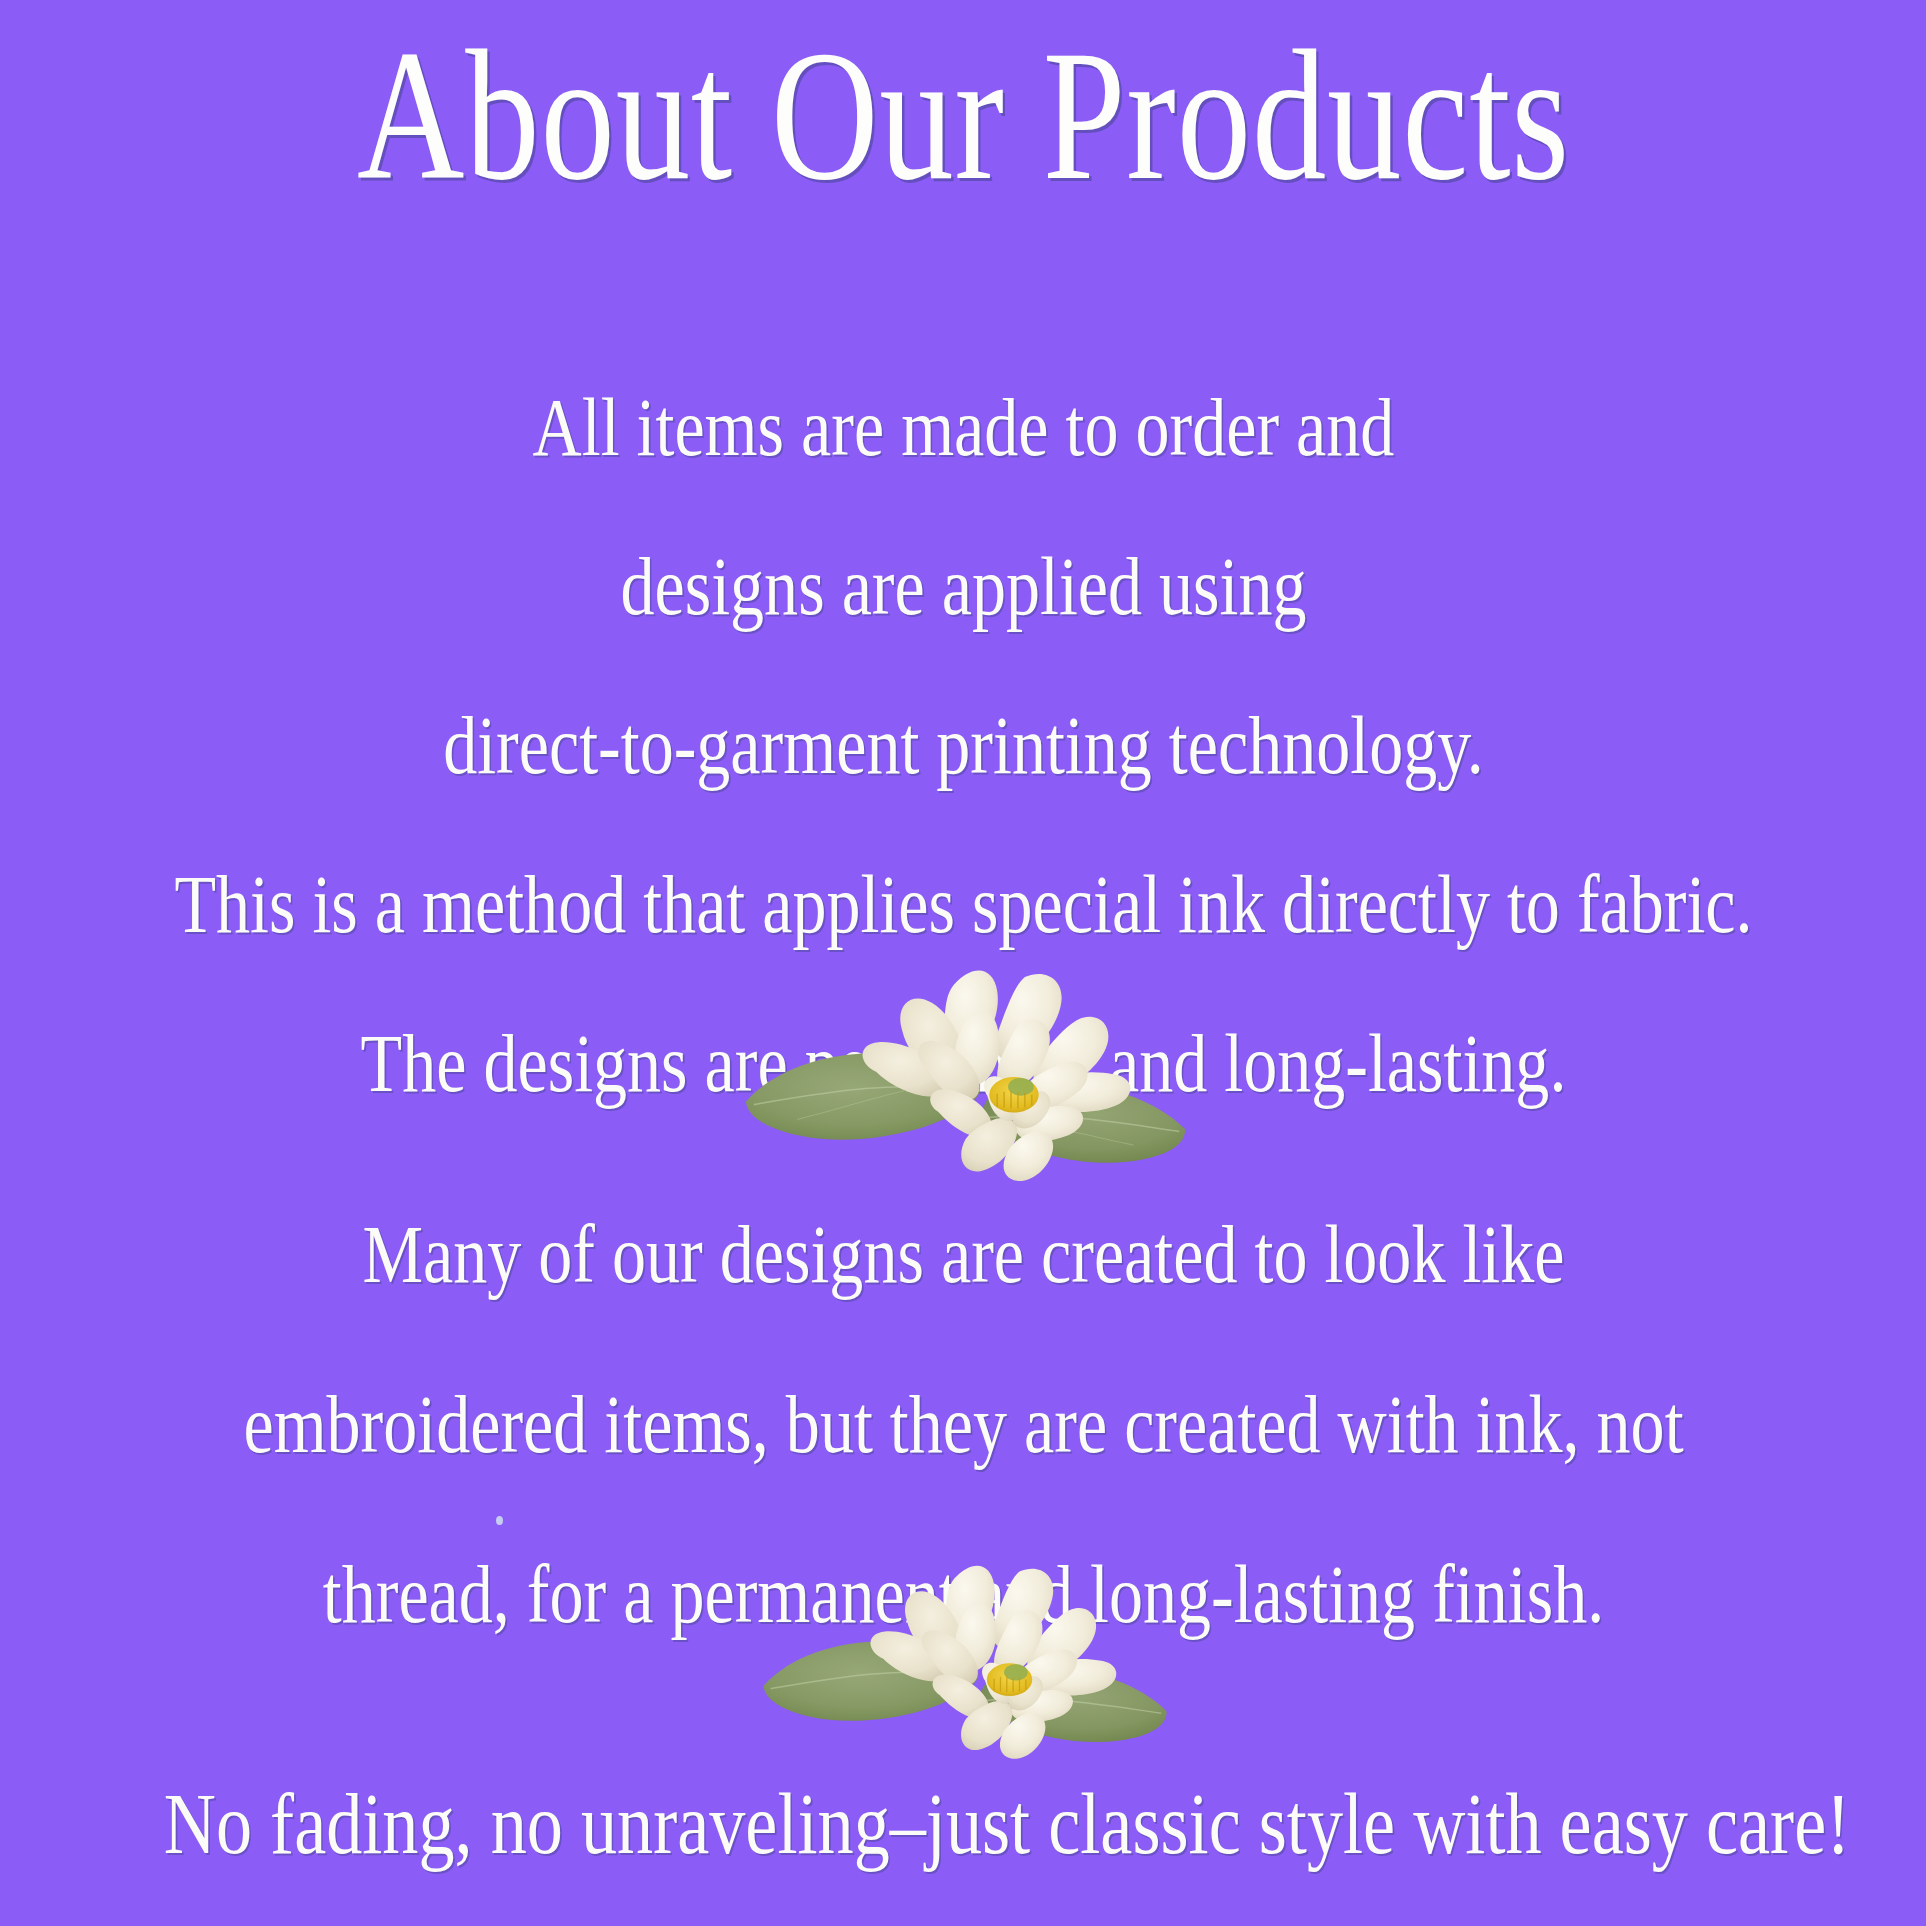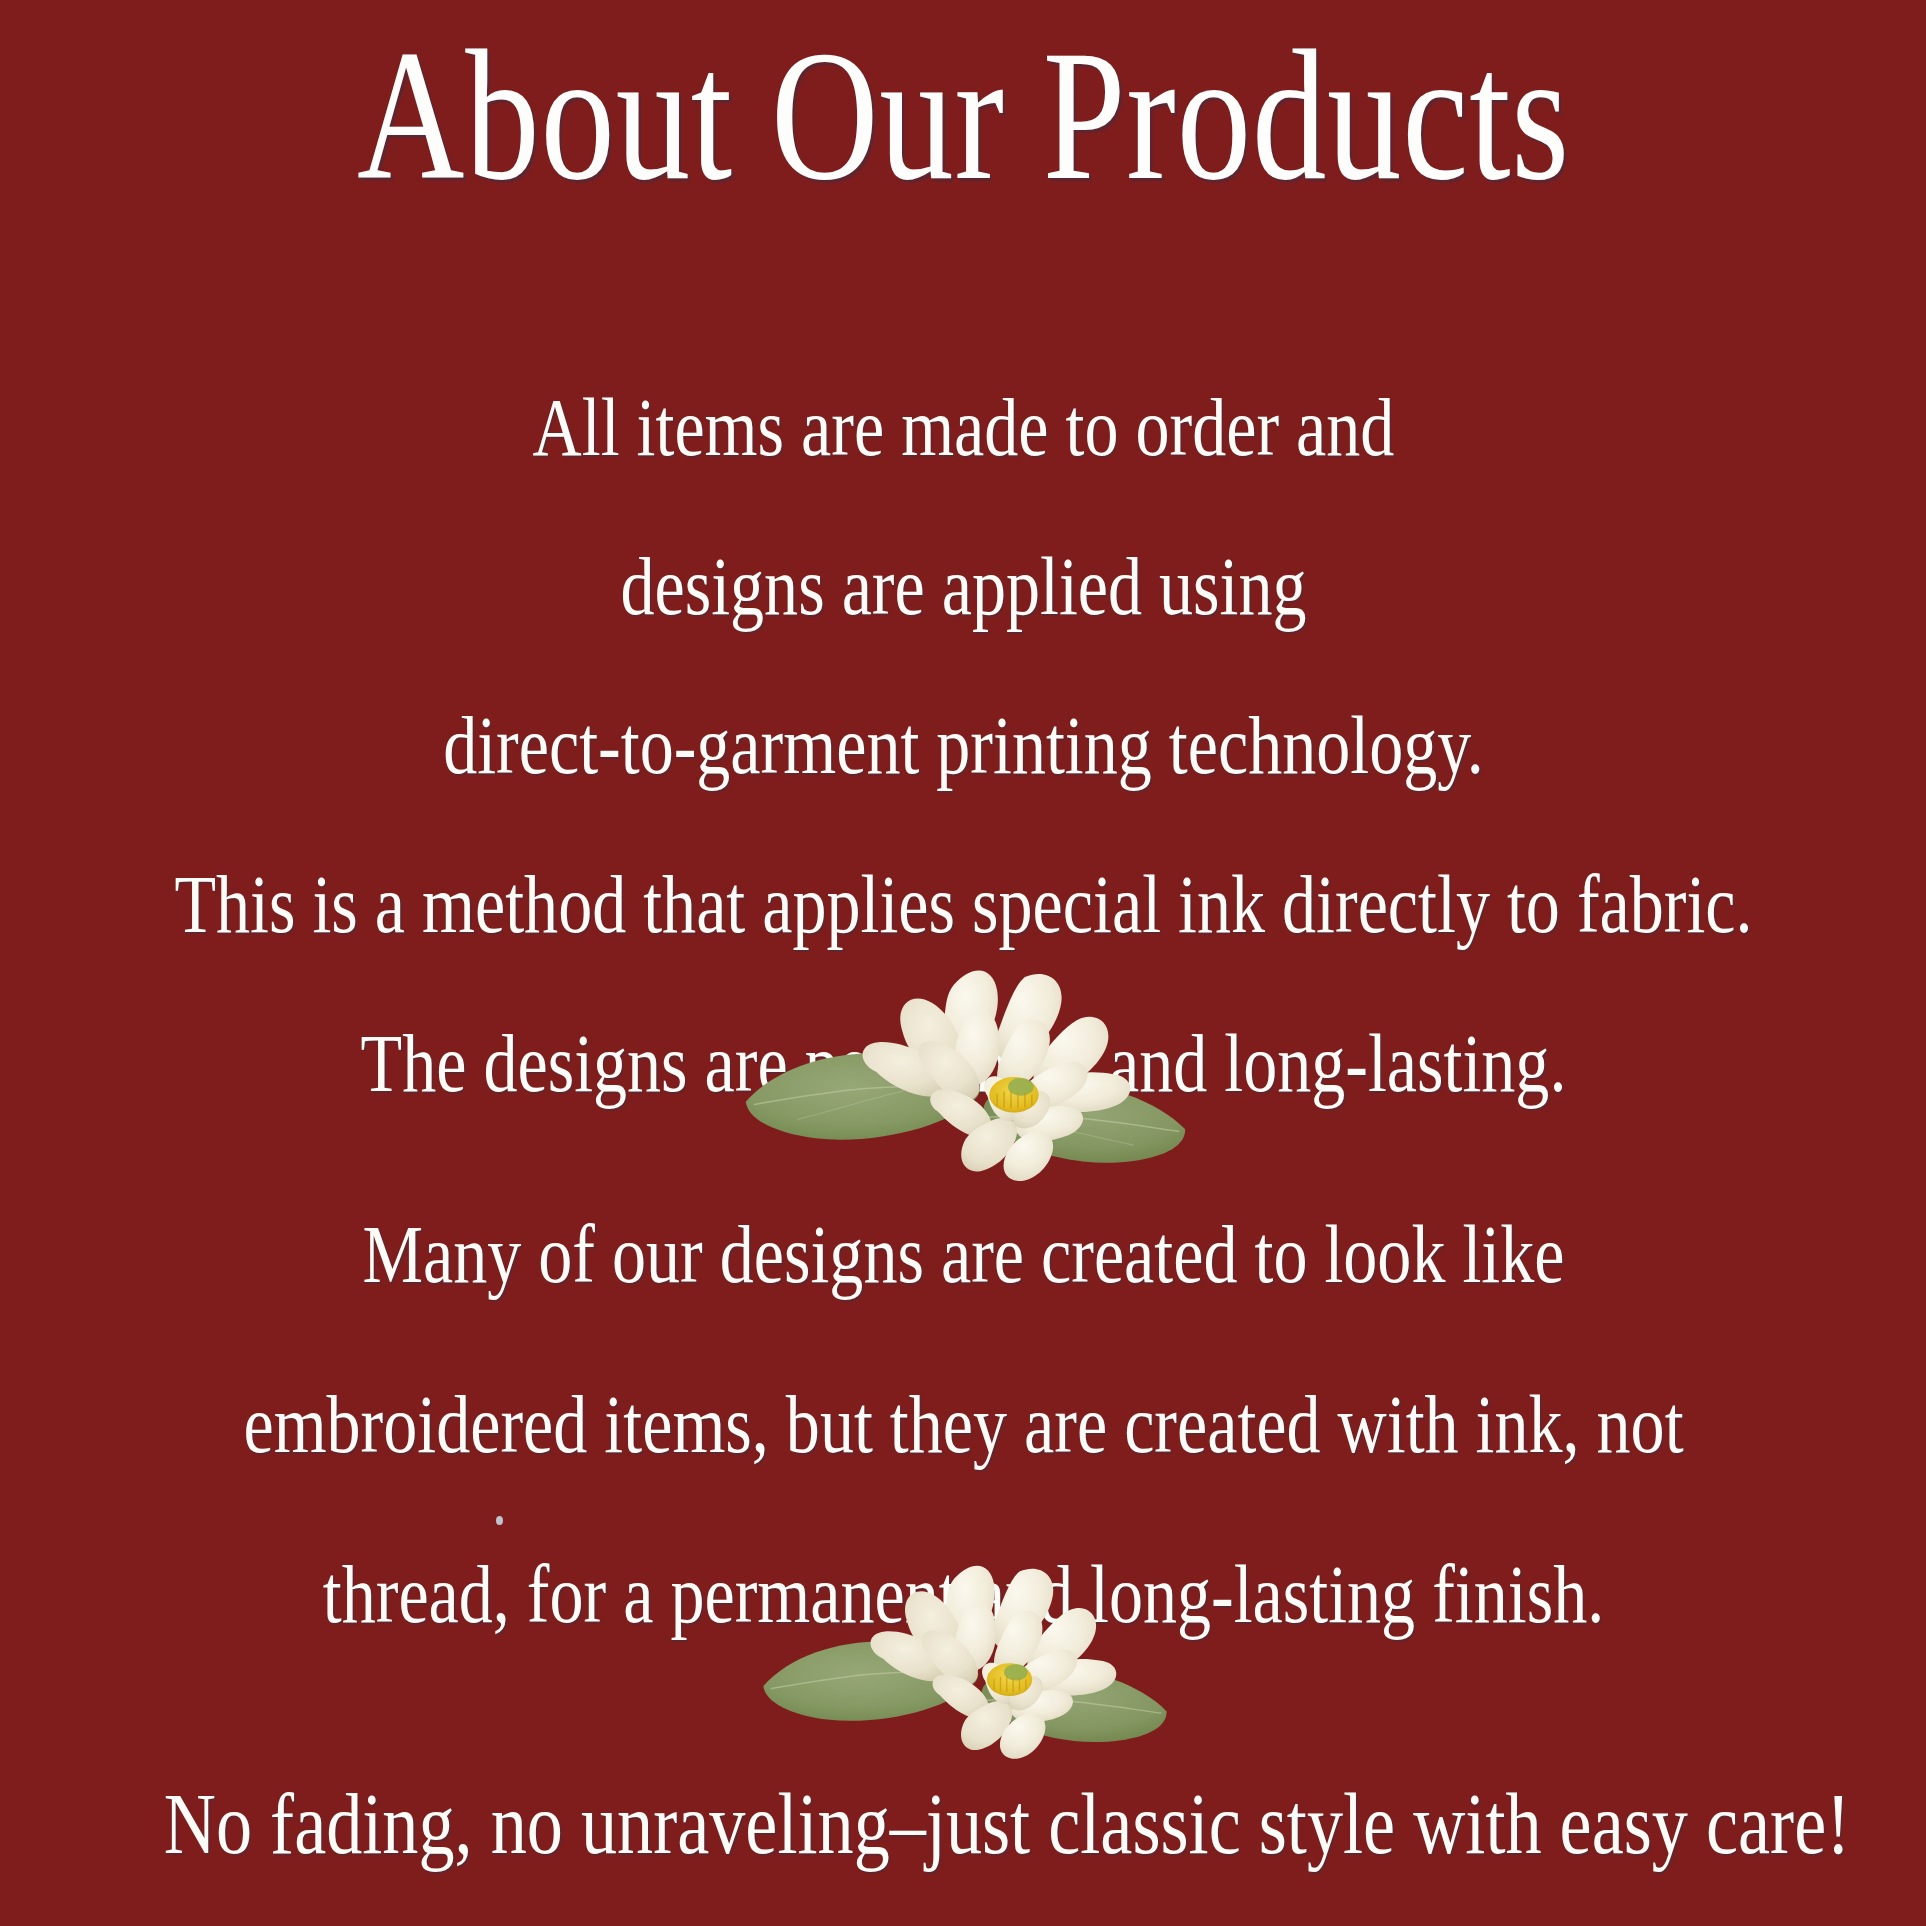--- a/index.html
+++ b/index.html
@@ -4,21 +4,21 @@
 <style>
   html, body {
     margin: 0;
     padding: 0;
     background: #2d5077;
   }
   #canvas {
     position: relative;
     width: 1927px;
     height: 1927px;
-    background: #7f1d1d;
+    background: #8b5cf6;
     overflow: hidden;
     font-family: "Liberation Serif", "DejaVu Serif", serif;
     -webkit-font-smoothing: antialiased;
   }
 
   
   .title {
     position: absolute;
     left: 0;
     top: 22px;

